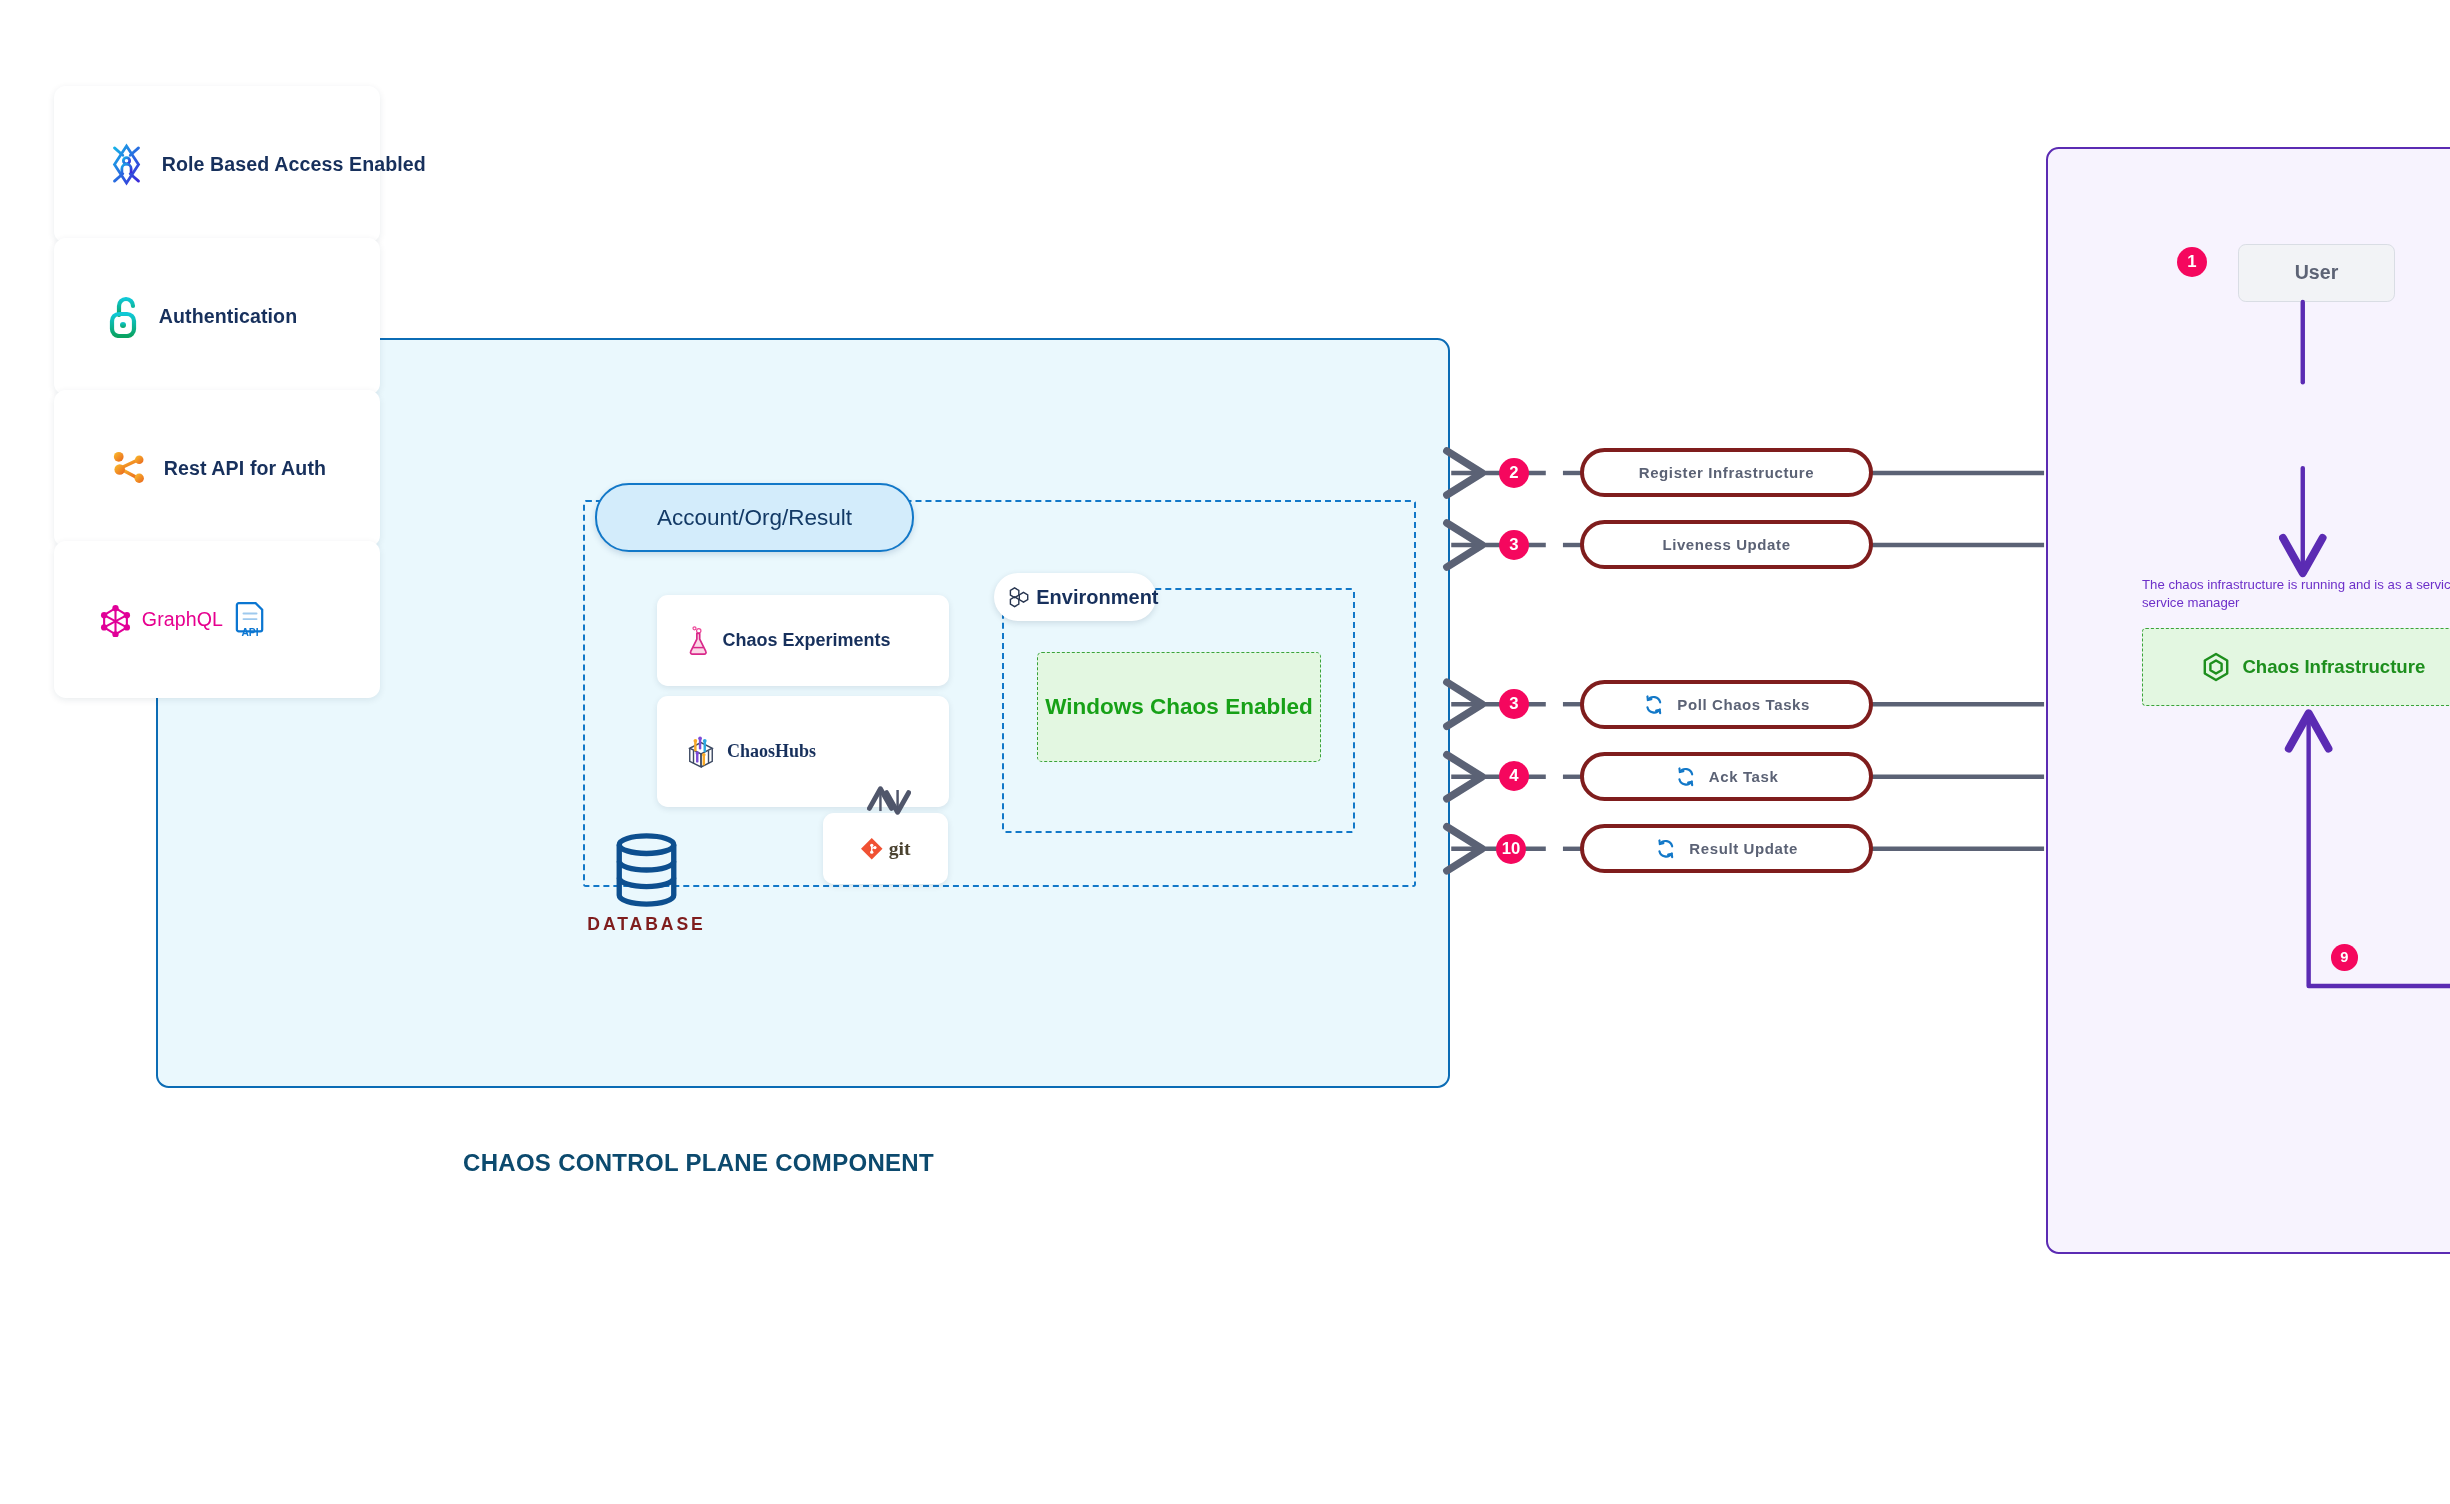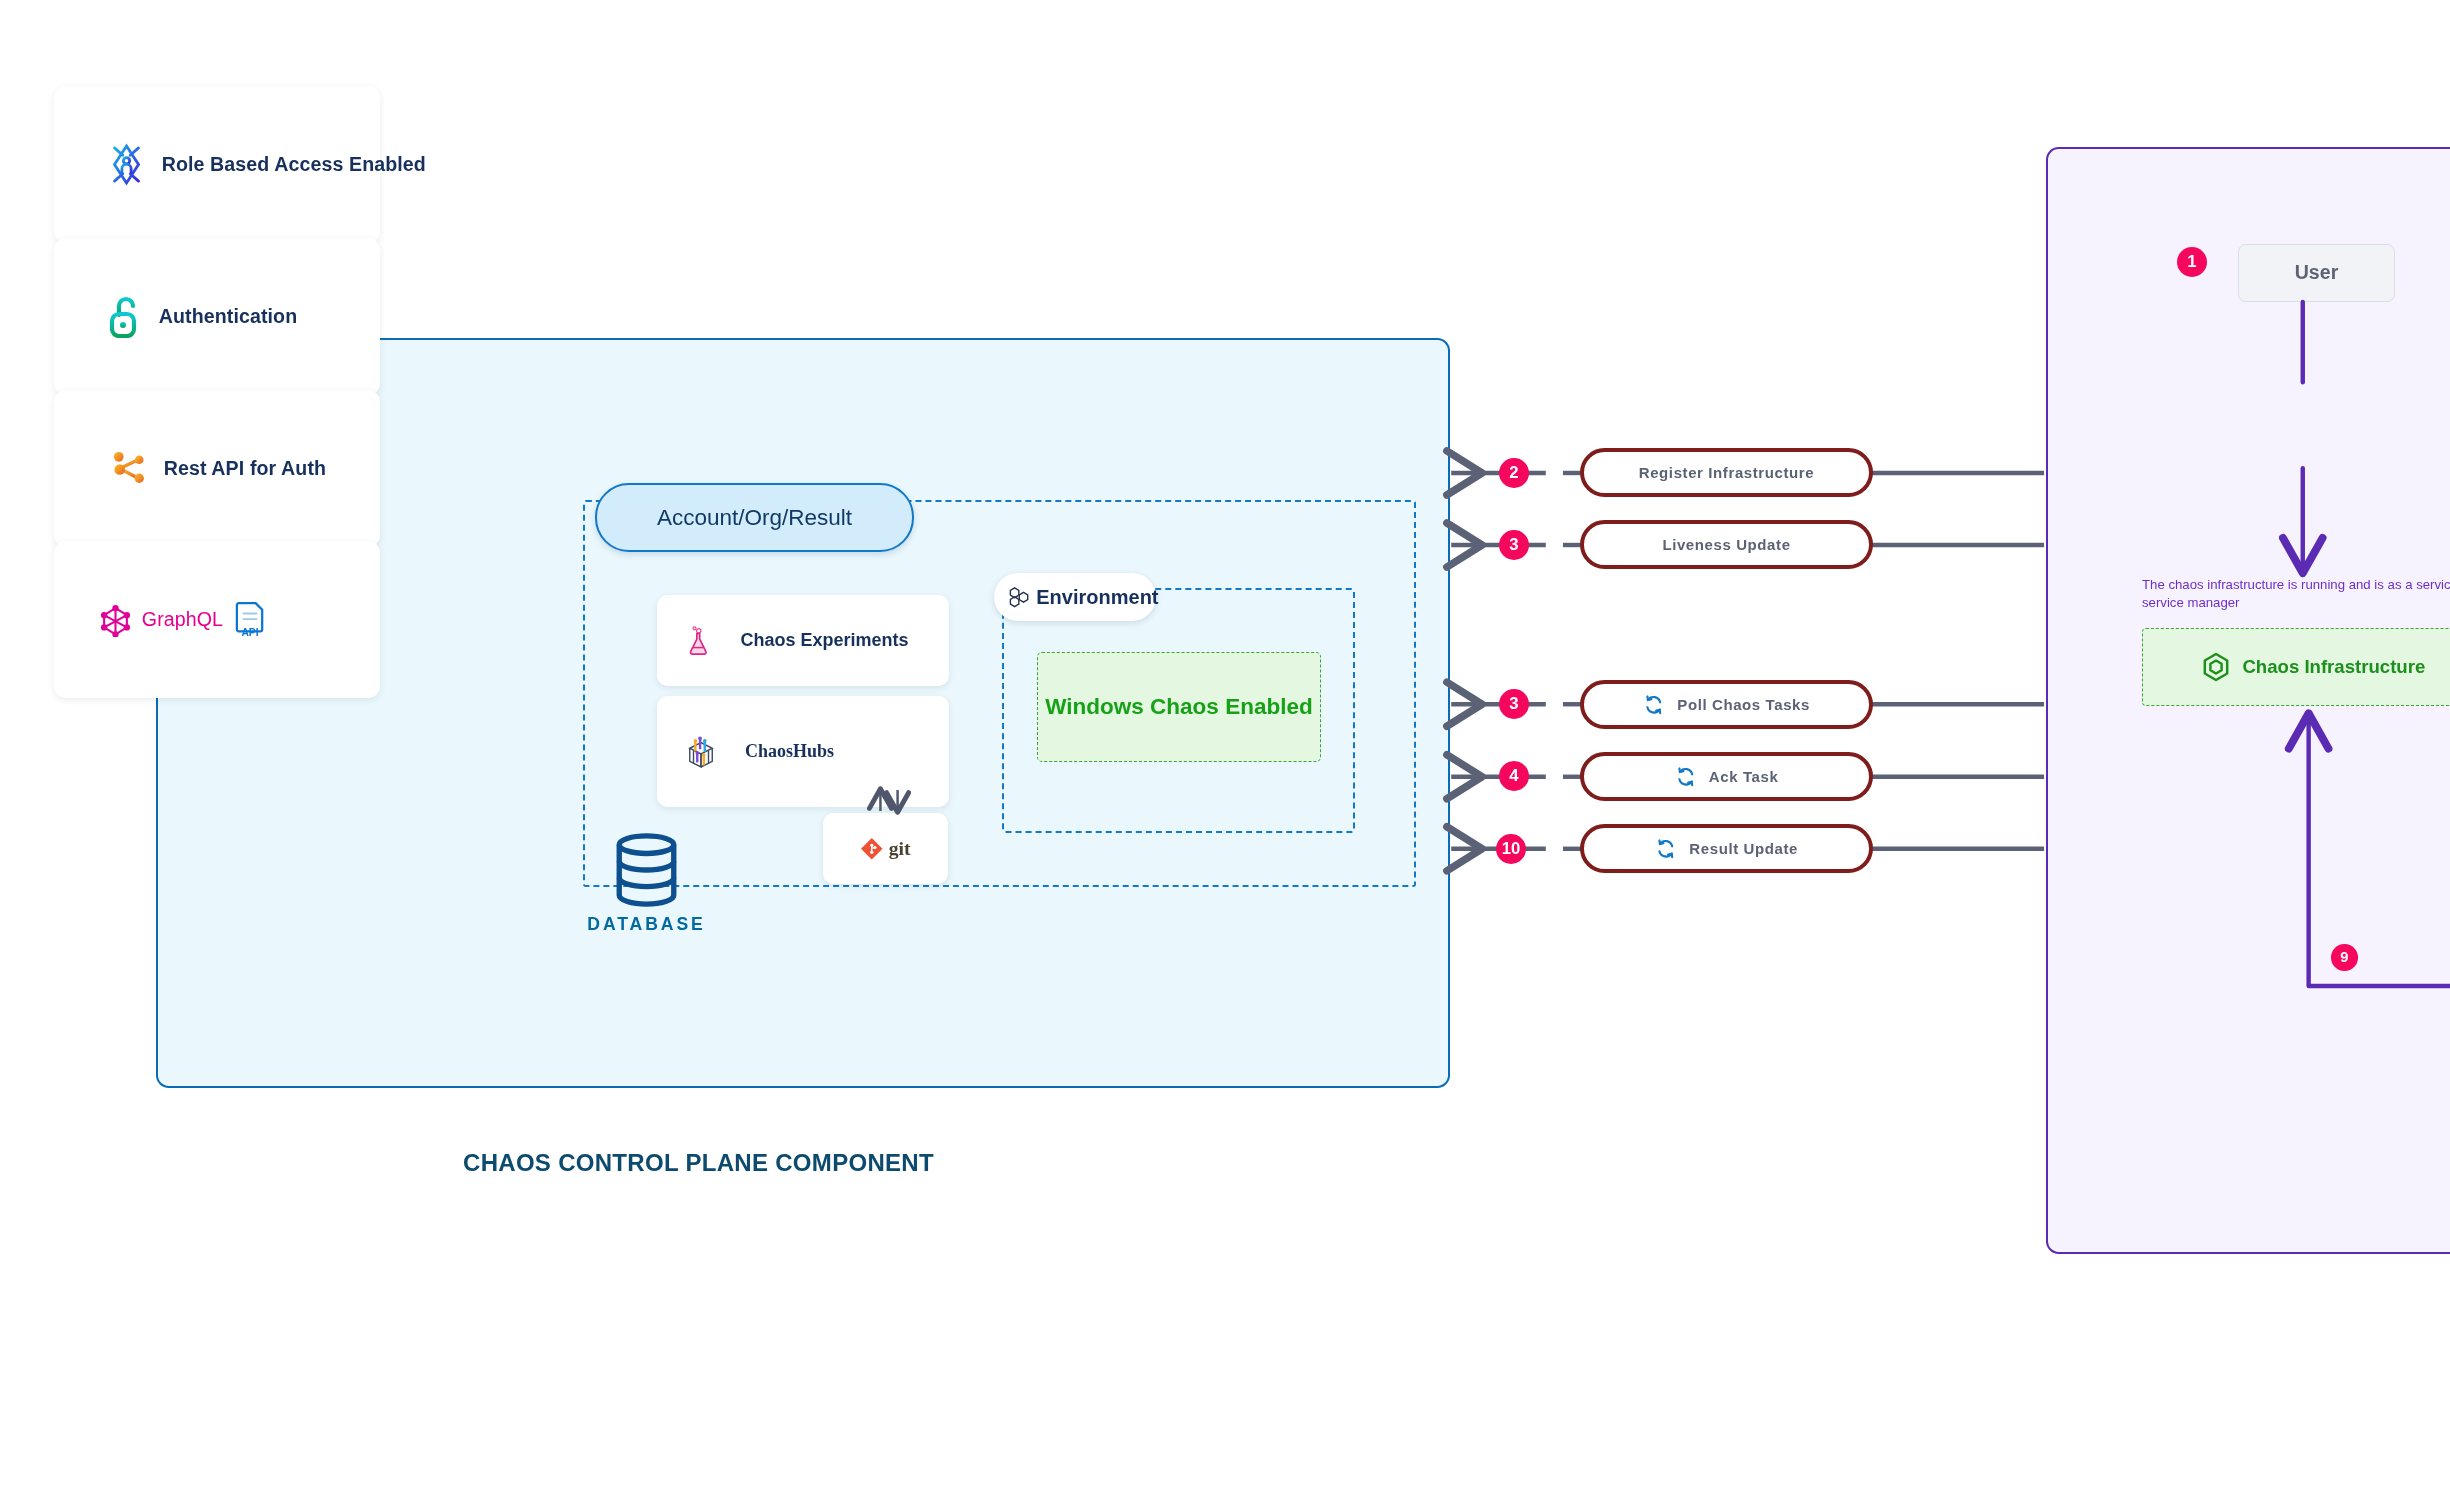--- a/index.html
+++ b/index.html
@@ -39,21 +39,21 @@
   #aop-pill {
     left: 595px; top: 483px; width: 319px; height: 69px;
     background: #d3ecfb; border: 2.5px solid #1278c8; border-radius: 34px;
     display: flex; align-items: center; justify-content: center;
     font-size: 22.5px; font-weight: 400; color: #133a66;
     box-shadow: 0 2.5px 6.9px rgba(10,60,110,.17);
   }
   .inner-card {
     position: absolute; background: #fff; border-radius: 10.8px;
     box-shadow: 0 2px 6.9px rgba(16,40,70,.10);
-    display: flex; align-items: center; padding-left: 29px; gap: 29px;
+    display: flex; align-items: center; padding-left: 29px; gap: 11px;
   }
   .inner-card .ic-label {
     font-size: 18px; font-weight: 700; color: #17305c; white-space: nowrap;
   }
   #card-chaosexp  { left: 657px; top: 595px; width: 292px; height: 91px; }
   #card-chaoshubs { left: 657px; top: 696px; width: 292px; height: 111px; font-family: Liberation Serif, serif; }
   #card-git {
     left: 823px; top: 813px; width: 125px; height: 71px;
     padding-left: 0; justify-content: center; gap: 4.9px;
   }
@@ -72,21 +72,21 @@
   }
   #wce-box {
     left: 1037px; top: 652px; width: 284px; height: 110px;
     background: #e3f7e1; border: 1.5px dashed #3aa33a; border-radius: 4.9px;
     display: flex; align-items: center; justify-content: center; text-align: center;
     font-size: 22.5px; font-weight: 700; color: #17a117; line-height: 1.3;
   }
 
   #db-group { left: 563px; top: 833px; width: 167px; text-align: center; }
   #db-label {
-    font-size: 17.6px; font-weight: 700; color: #0369a1;
+    font-size: 17.6px; font-weight: 700; color: #7f1d1d;
     letter-spacing: 2.9px; margin-top: 6.9px;
   }
 
   
   #execution-plane {
     left: 2046px; top: 147px; width: 1600px; height: 1107px;
     background: #f7f3fe; border: 2.9px solid #5b2bb3; border-radius: 12.7px;
   }
 
   .exec-box {

